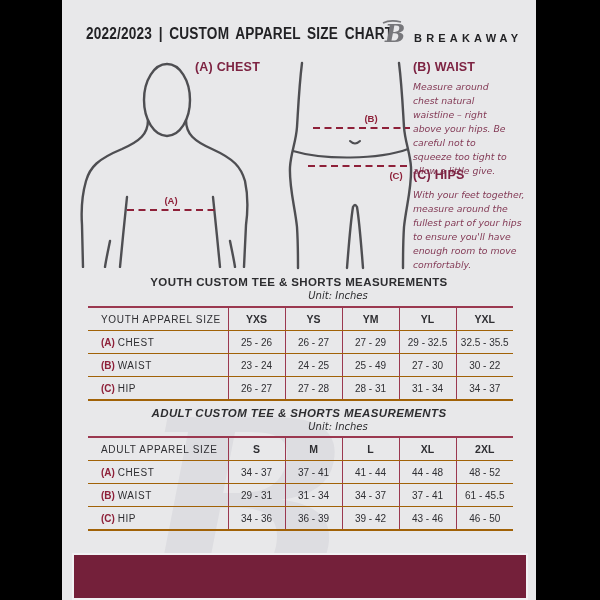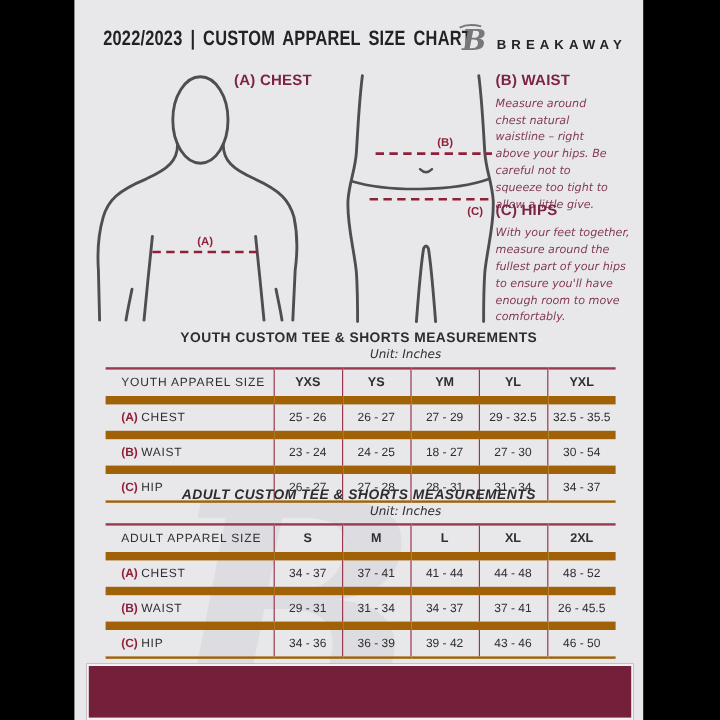--- a/index.html
+++ b/index.html
@@ -40,21 +40,21 @@
   .sec-unit{position:absolute;left:0;width:552px;text-align:center;z-index:2;
             font-family:"DejaVu Sans",sans-serif;font-style:italic;font-size:10px;color:#2d2d30;}
   .yt-title{top:276px;} .yt-unit{top:290px;}
   .ad-title{top:407px;font-style:italic;} .ad-unit{top:421px;}
 
   
   .size-table{position:absolute;left:26px;width:425px;z-index:2;border-collapse:collapse;table-layout:fixed;}
   .yt-table{top:306px;} .ad-table{top:436px;}
   .size-table col.lbl{width:140px;}
   .size-table col.sz{width:57px;}
-  .size-table th,.size-table td{border-top:1px solid #9b3850;border-bottom:7px solid #a16207;
+  .size-table th,.size-table td{border-top:1px solid #9b3850;border-bottom:1px solid #a16207;
       height:22px;padding:0;text-align:center;vertical-align:middle;
       font-size:10px;color:#2f2f33;background:transparent;}
   .size-table th+th,.size-table td+td{border-left:1px solid #9b3850;}
   .size-table thead th{border-top-width:2px;}
   .size-table tbody tr:last-child td{border-bottom-width:2px;}
   .size-table thead th{font-weight:bold;font-size:10.5px;}
   .size-table thead th.lblcell{font-weight:normal;font-size:10px;letter-spacing:0.7px;}
   .size-table .lblcell{text-align:left;padding-left:13px;}
   .row-pfx{color:#8e2039;font-weight:bold;}
   .row-lbl{color:#2f2f33;letter-spacing:0.6px;}
@@ -154,23 +154,23 @@
           <td>29 - 32.5</td>
           <td>32.5 - 35.5</td>
         </tr>
         <tr>
           <td class="lblcell">
             <span class="row-pfx">(B)</span>
             <span class="row-lbl">WAIST</span>
           </td>
           <td>23 - 24</td>
           <td>24 - 25</td>
-          <td>18 - 27</td>
+          <td>25 - 49</td>
           <td>27 - 30</td>
-          <td>30 - 54</td>
+          <td>30 - 22</td>
         </tr>
         <tr>
           <td class="lblcell">
             <span class="row-pfx">(C)</span>
             <span class="row-lbl">HIP</span>
           </td>
           <td>26 - 27</td>
           <td>27 - 28</td>
           <td>28 - 31</td>
           <td>31 - 34</td>
@@ -215,21 +215,21 @@
         </tr>
         <tr>
           <td class="lblcell">
             <span class="row-pfx">(B)</span>
             <span class="row-lbl">WAIST</span>
           </td>
           <td>29 - 31</td>
           <td>31 - 34</td>
           <td>34 - 37</td>
           <td>37 - 41</td>
-          <td>26 - 45.5</td>
+          <td>61 - 45.5</td>
         </tr>
         <tr>
           <td class="lblcell">
             <span class="row-pfx">(C)</span>
             <span class="row-lbl">HIP</span>
           </td>
           <td>34 - 36</td>
           <td>36 - 39</td>
           <td>39 - 42</td>
           <td>43 - 46</td>

